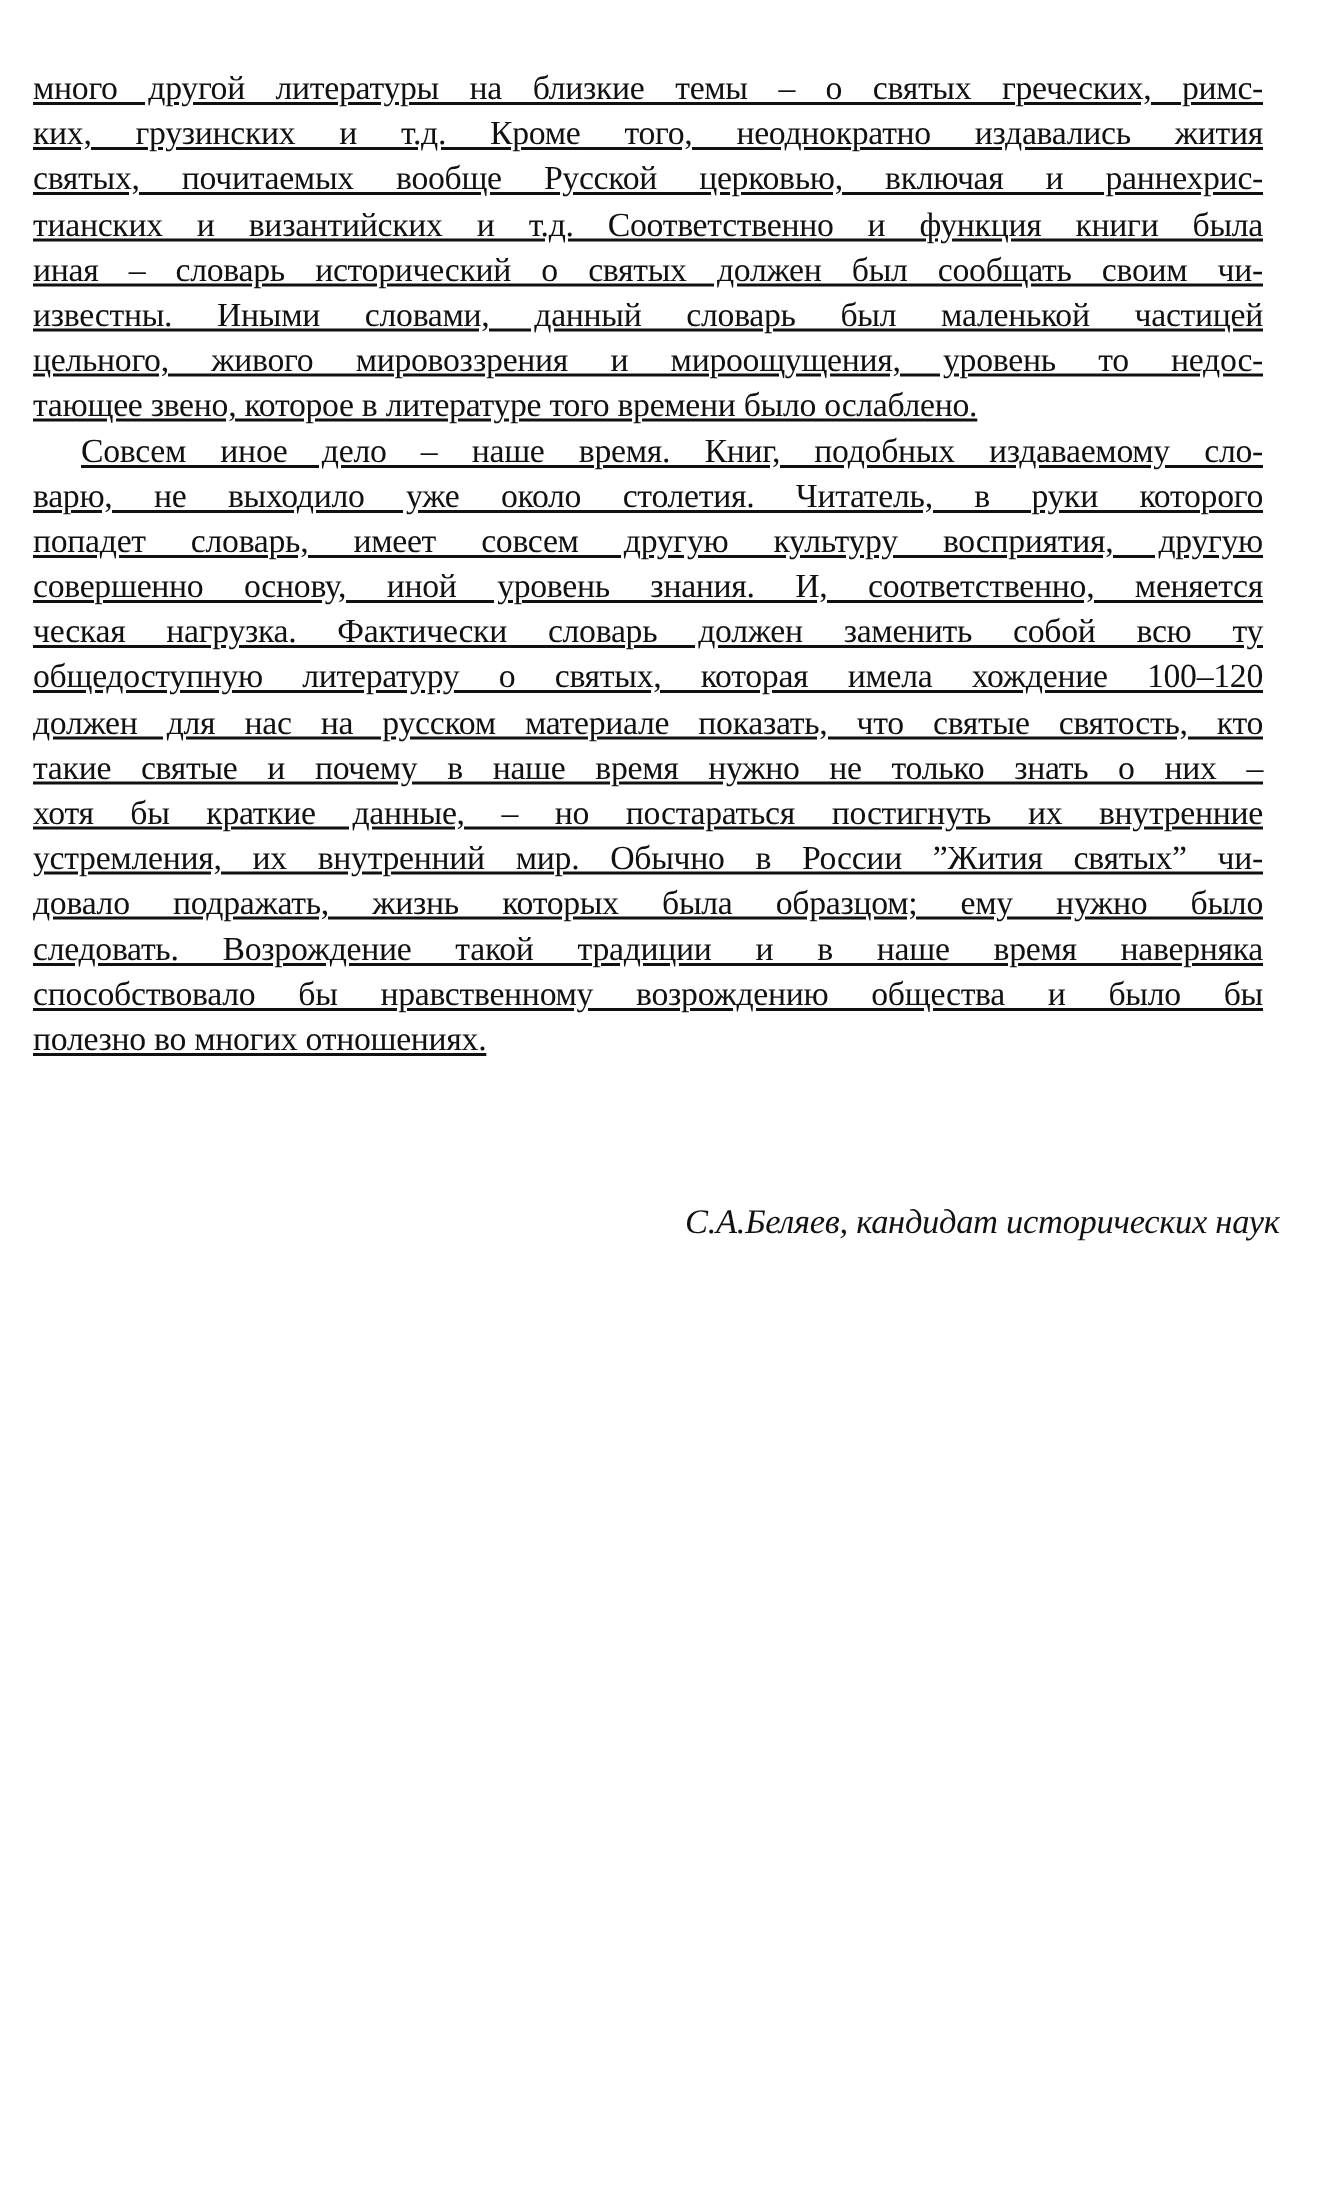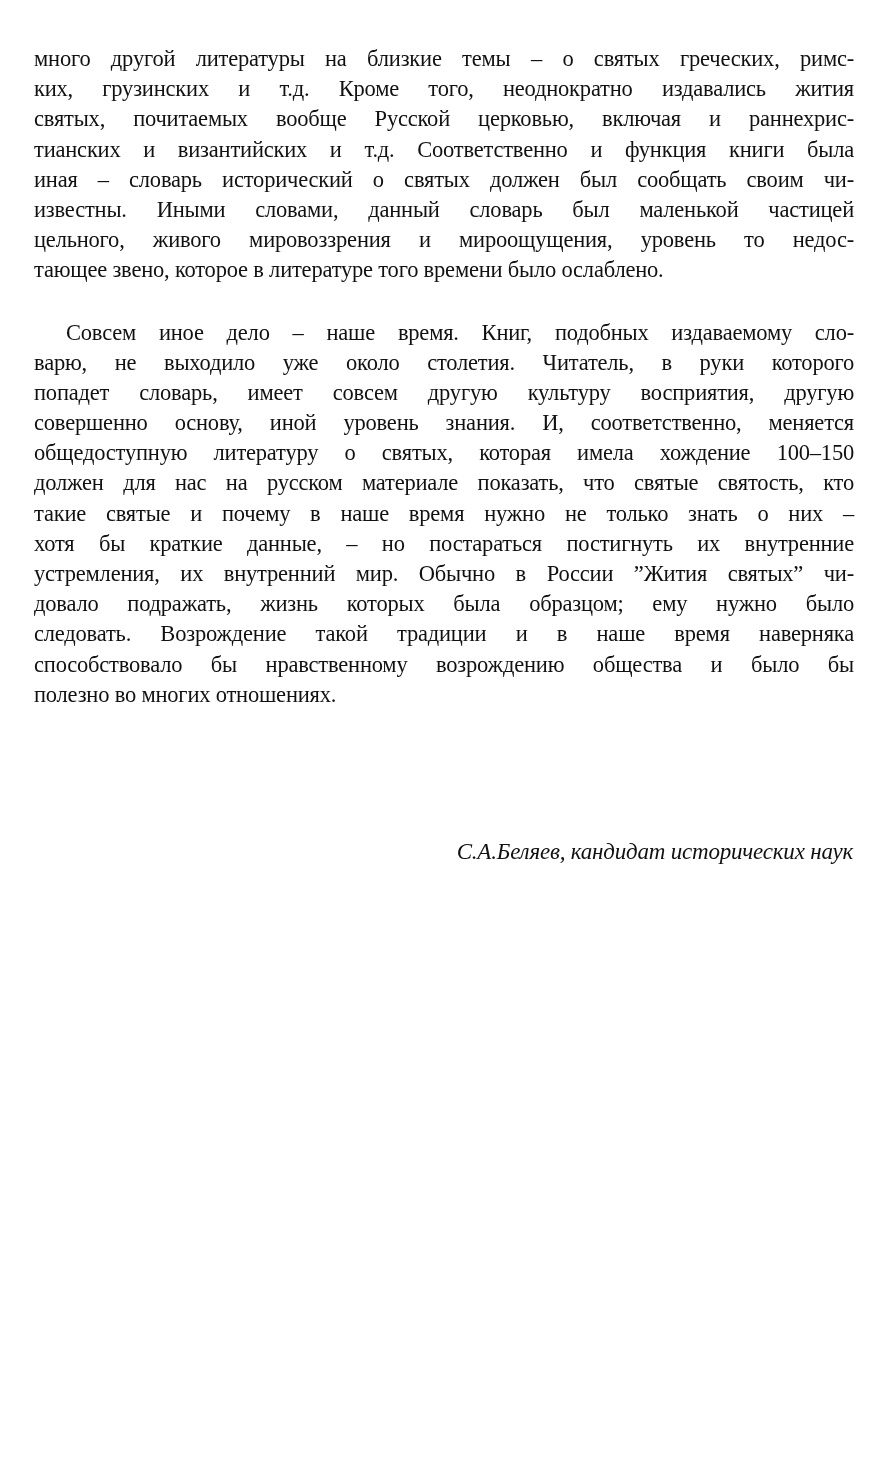--- a/index.html
+++ b/index.html
@@ -2,38 +2,38 @@
 <html><head>
 <meta charset="utf-8">
 <style>
   html, body { margin: 0; padding: 0; background: #ffffff; }
   body {
     width: 882px; height: 1467px; position: relative; overflow: hidden;
     font-family: "Liberation Serif", "DejaVu Serif", serif;
     color: #111111;
   }
   .page {
-    position: absolute; left: 34px; top: 44px; width: 820px;
+    position: absolute; left: 22px; top: 44px; width: 820px; text-decoration: underline;
   }
   .line {
     display: block;
     height: 30.2px;
     line-height: 30.2px;
     font-size: 22.5px;
     white-space: nowrap;
     text-align: justify;
     text-align-last: justify;
     letter-spacing: -0.2px;
   }
   .line.last { text-align-last: left; }
-  .line.indent { padding-left: 32px; margin-top: 32px; }
+  .line.indent { padding-left: 32px; }
   .signature {
     position: absolute; right: 29px; top: 800px;
     font-style: italic; font-size: 23px; line-height: 30px;
-    white-space: nowrap; letter-spacing: -0.2px; margin-top: 37px;
+    white-space: nowrap; letter-spacing: -0.2px;
   }
 </style>
 </head>
 <body>
 
 <div class="page">
   <div>
     <span class="line">много другой литературы на близкие темы – о святых греческих, римс-</span>
     <span class="line">ких, грузинских и т.д. Кроме того, неоднократно издавались жития</span>
     <span class="line">святых, почитаемых вообще Русской церковью, включая и раннехрис-</span>
@@ -41,21 +41,22 @@
     <span class="line">иная – словарь исторический о святых должен был сообщать своим чи-</span>
     <span class="line">известны. Иными словами, данный словарь был маленькой частицей</span>
     <span class="line">цельного, живого мировоззрения и мироощущения, уровень то недос-</span>
     <span class="line last">тающее звено, которое в литературе того времени было ослаблено.</span>
   </div>
   <div>
     <span class="line indent">Совсем иное дело – наше время. Книг, подобных издаваемому сло-</span>
     <span class="line">варю,   не выходило уже около столетия. Читатель, в руки которого</span>
     <span class="line">попадет словарь, имеет совсем другую культуру восприятия, другую</span>
     <span class="line">совершенно основу, иной уровень знания. И, соответственно, меняется</span>
-    <span class="line">общедоступную литературу о святых, которая имела хождение 100–150</span>
+    <span class="line">ческая нагрузка. Фактически словарь должен заменить собой всю ту</span>
+    <span class="line">общедоступную литературу о святых, которая имела хождение 100–120</span>
     <span class="line">должен для нас на русском материале показать, что святые святость, кто</span>
     <span class="line">такие святые и почему в наше время нужно не только знать о них –</span>
     <span class="line">хотя бы краткие данные, – но постараться постигнуть их внутренние</span>
     <span class="line">устремления, их внутренний мир. Обычно в России ”Жития святых” чи-</span>
     <span class="line">довало подражать, жизнь которых была образцом; ему нужно было</span>
     <span class="line">следовать. Возрождение такой традиции и в наше время наверняка</span>
     <span class="line">способствовало бы нравственному возрождению общества и было бы</span>
     <span class="line last">полезно во многих отношениях.</span>
   </div>
 </div>

